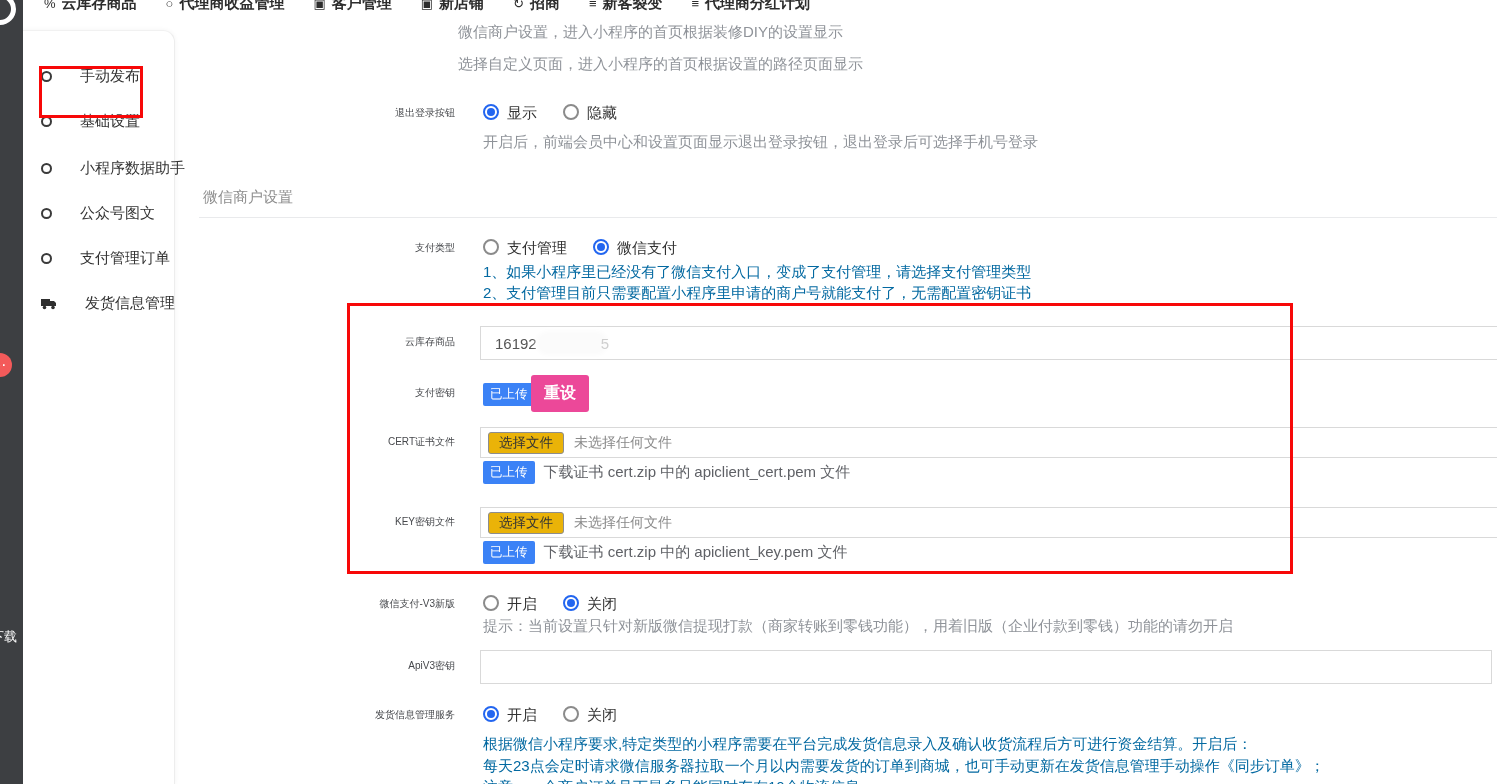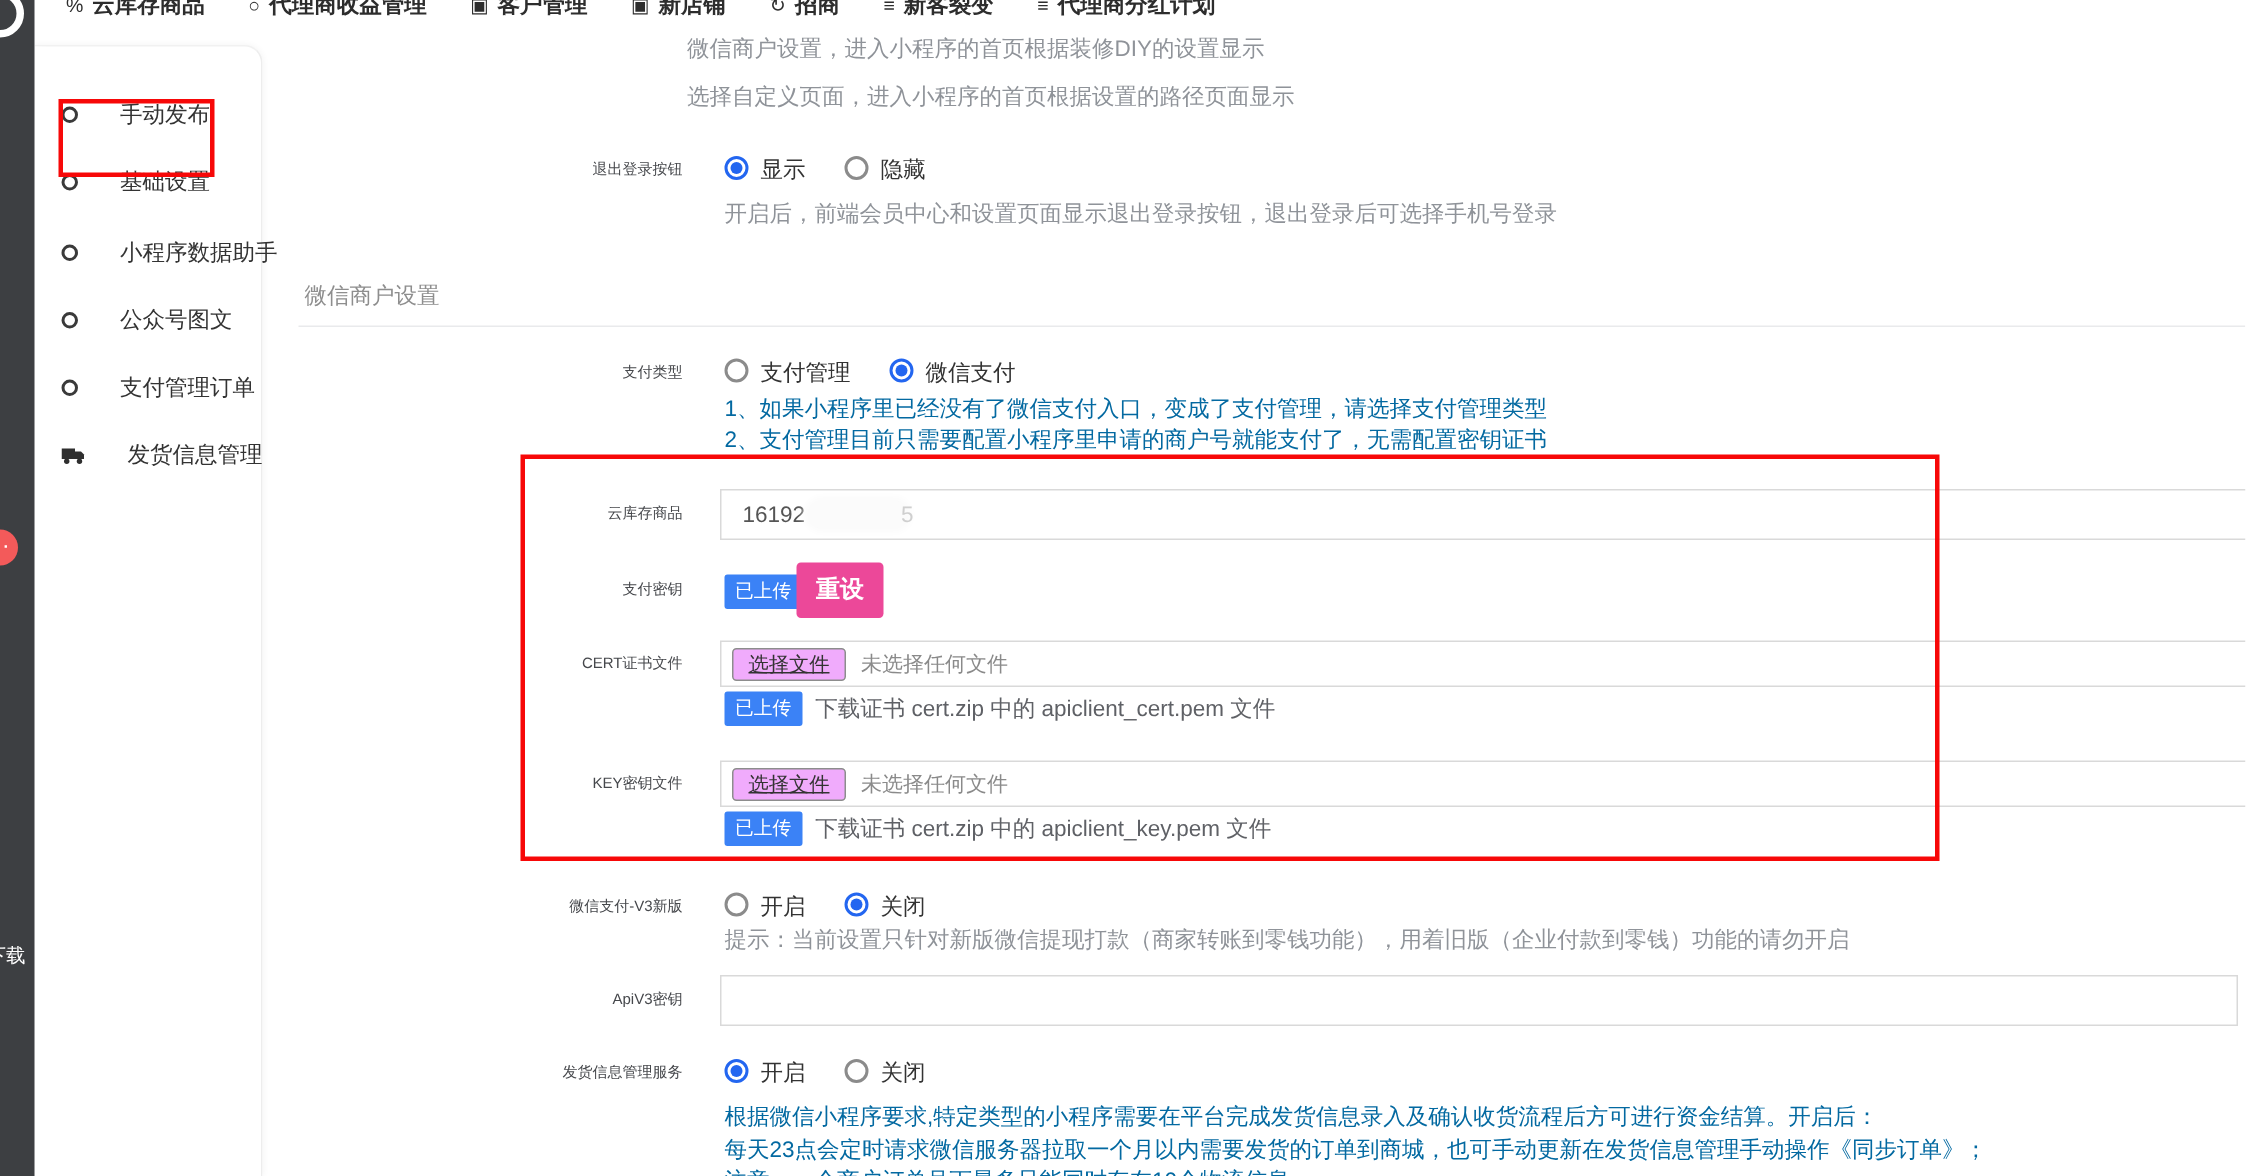--- a/index.html
+++ b/index.html
@@ -54,22 +54,22 @@
     background:#fbfbfb; box-shadow:0 0 5px 3px #fbfbfb; }
   .tail { color:#cfcfcf; margin-left:-4px; }
 
   .badge { display:inline-block; background:#3b82f6; color:#fff; font-size:12.5px;
     padding:3px 7px; border-radius:2px; white-space:nowrap; }
   .reset-btn { position:absolute; left:531px; top:375px; background:#ec4899; color:#fff;
     font-size:16px; font-weight:bold; padding:8px 13px; border:none; border-radius:3px; cursor:pointer; }
 
   .file-box { position:absolute; left:480px; width:1020px; height:31px; border:1px solid #d9d9d9;
     background:#fff; display:flex; align-items:center; padding-left:7px; gap:10px; }
-  .file-btn { border:1px solid #8d8d8d; background:#f0abfc; border-radius:3px; font-size:13.5px;
-    color:#333; padding:1px 10px; white-space:nowrap; cursor:pointer;text-decoration:underline; }
+  .file-btn { border:1px solid #8d8d8d; background:#eab308; border-radius:3px; font-size:13.5px;
+    color:#333; padding:1px 10px; white-space:nowrap; cursor:pointer; }
   .file-none { font-size:14px; color:#8a8a8a; white-space:nowrap; }
   .badge-row { position:absolute; display:flex; align-items:center; gap:9px; }
 
   .annot-box { position:absolute; left:347px; top:303px; width:946px; height:271px;
     border:3px solid #f70808; z-index:30; pointer-events:none; }
 
   .truck-svg { width:16px; height:12px; flex:0 0 auto; }
 </style>
 </head>
 <body>

